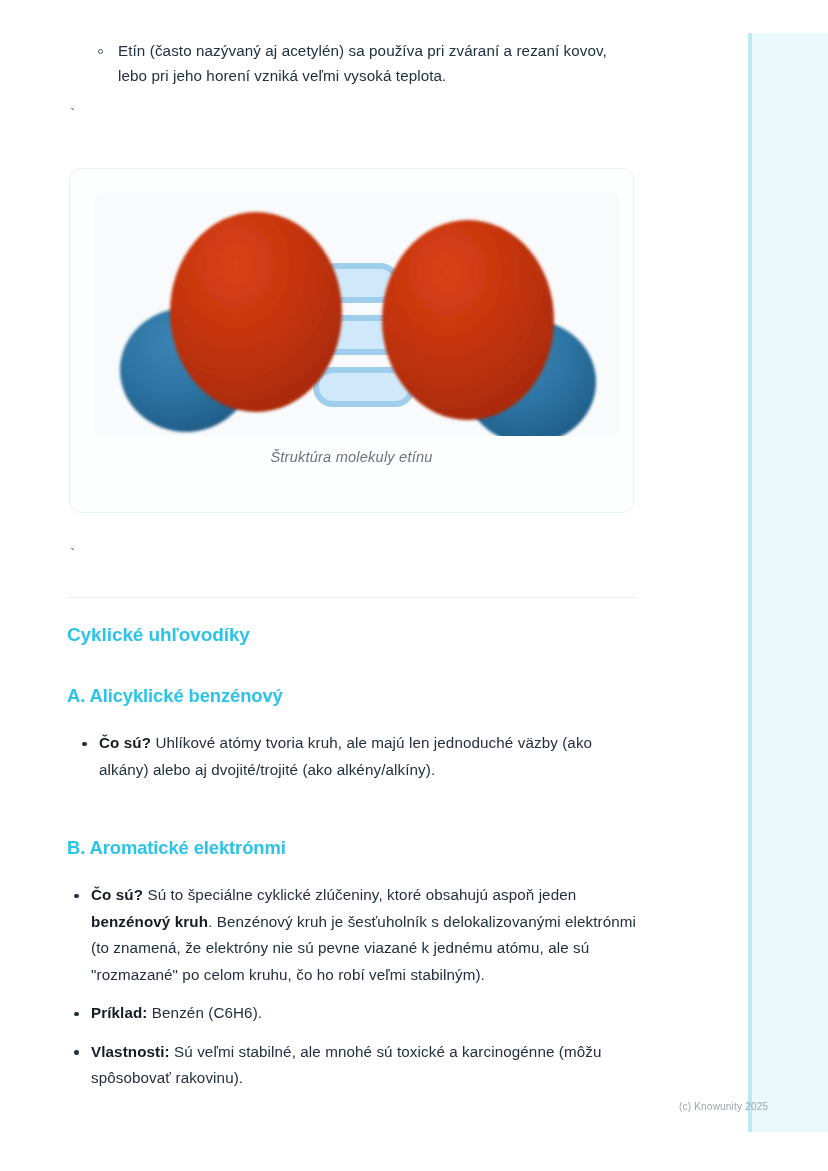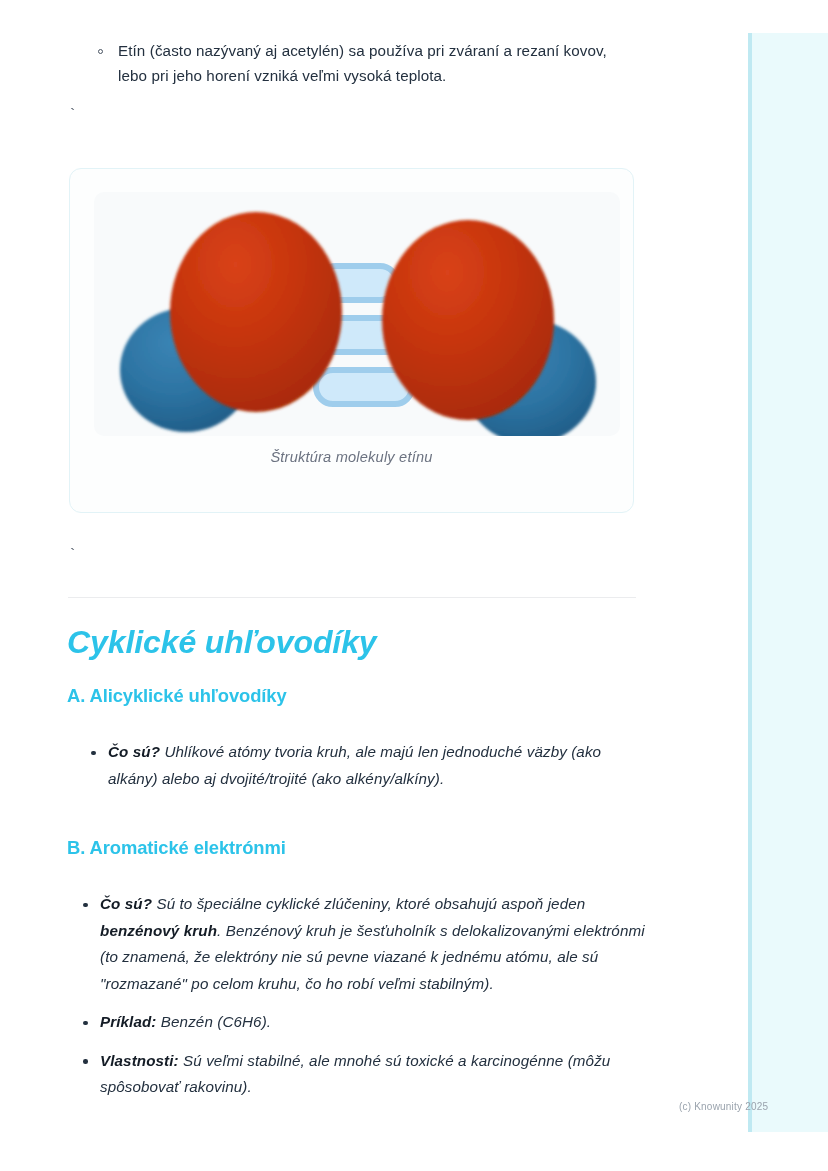--- a/index.html
+++ b/index.html
@@ -144,25 +144,24 @@
     height: 1px;
     background: #ebecee;
   }
 
   
   .h1 {
     position: absolute;
     left: 67px;
     top: 624px;
     margin: 0;
-    font-size: 32px;
+    font-size: 19px;
     font-weight: bold;
     color: #2cc3e9;
     letter-spacing: -.1px;
-    font-style: italic;
   }
   .h2-a {
     position: absolute;
     left: 67px;
     top: 685px;
     margin: 0;
     font-size: 18.4px;
     font-weight: bold;
     color: #2cc3e9;
     letter-spacing: -.1px;
@@ -174,25 +173,24 @@
     margin: 0;
     font-size: 18.4px;
     font-weight: bold;
     color: #2cc3e9;
     letter-spacing: -.1px;
   }
 
   
   .bullets {
     position: absolute;
-    margin: 17px;
+    margin: 8px;
     padding: 0;
     list-style: none;
     width: 570px;
-    font-style: italic;
   }
   .bullets-a { left: 68px; top: 722px; }
   .bullets-b { left: 60px; top: 874px; }
 
   .bullets li {
     position: relative;
     padding-left: 23px;
     font-size: 15.2px;
     line-height: 26.5px;
     color: #23303f;
@@ -275,21 +273,21 @@
             <ellipse cx="374" cy="128" rx="86" ry="100" fill="url(#redGrad)" filter="url(#soft)"></ellipse>
           </svg>
         </div>
       </div>
       <figcaption class="figure-caption">Štruktúra molekuly etínu</figcaption>
     </figure>
 
     <div class="divider"></div>
 
     <h1 class="h1">Cyklické uhľovodíky</h1>
-    <h2 class="h2-a">A. Alicyklické uhľovodíky</h2>
+    <h2 class="h2-a">A. Alicyklické benzénový</h2>
     <h2 class="h2-b">B. Aromatické elektrónmi</h2>
 
     <ul class="bullets bullets-a">
       <li>
         <b>Čo sú?</b><span> Uhlíkové atómy tvoria kruh, ale majú len jednoduché väzby (ako alkány) alebo aj dvojité/trojité (ako alkény/alkíny).</span>
       </li>
     </ul>
 
     <ul class="bullets bullets-b">
       <li>

